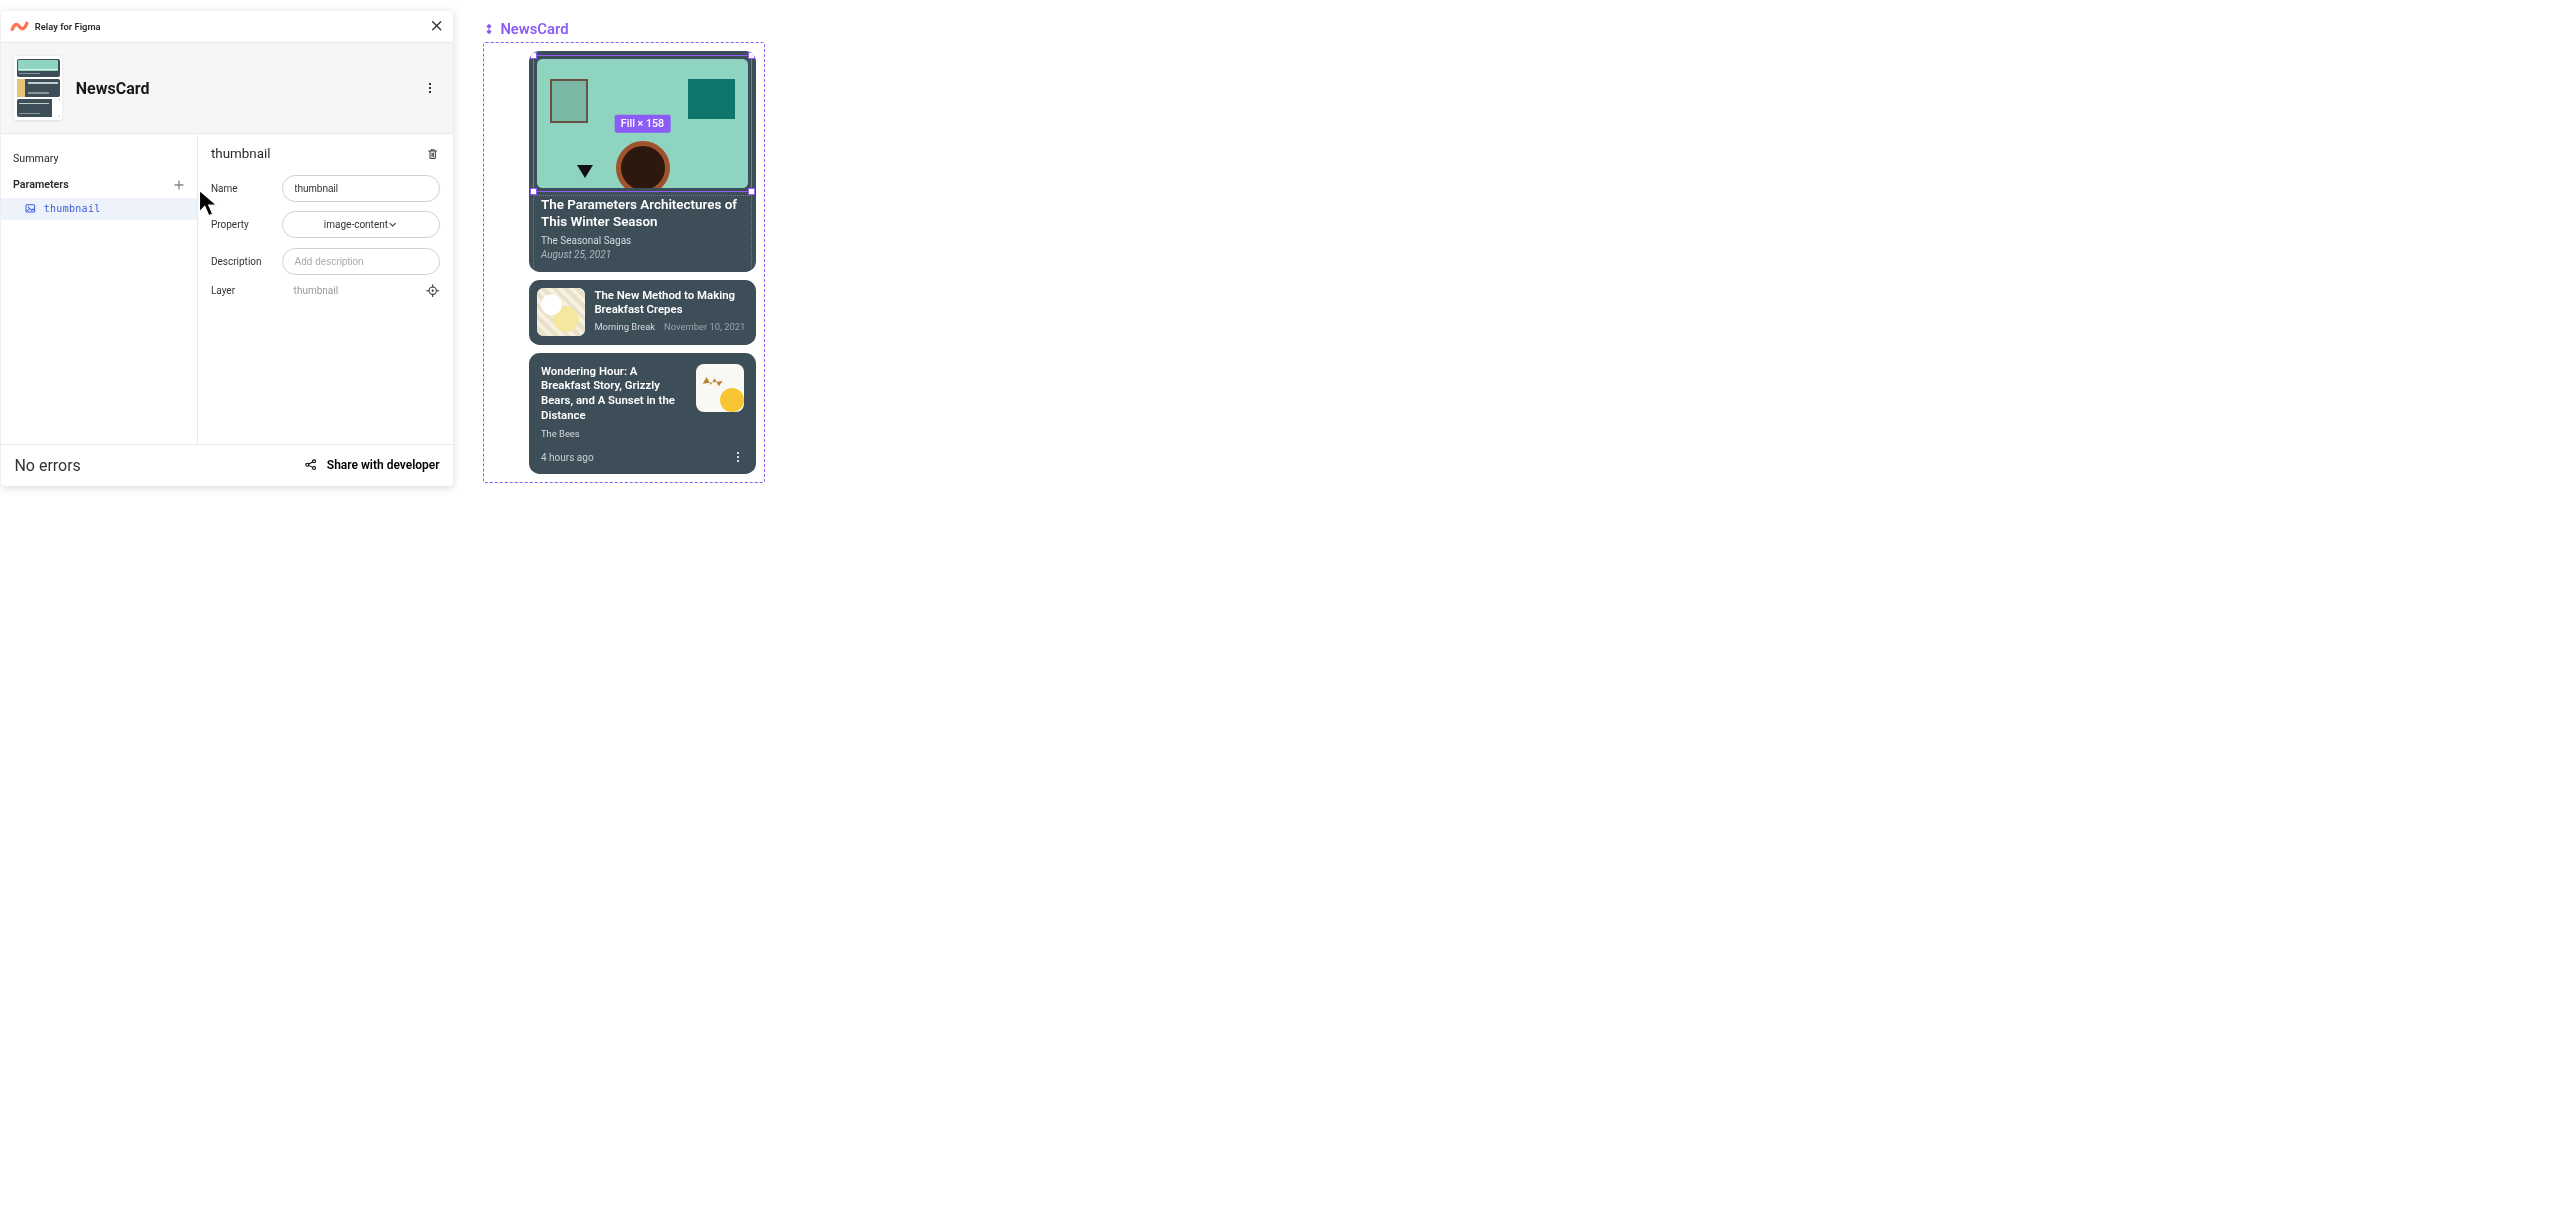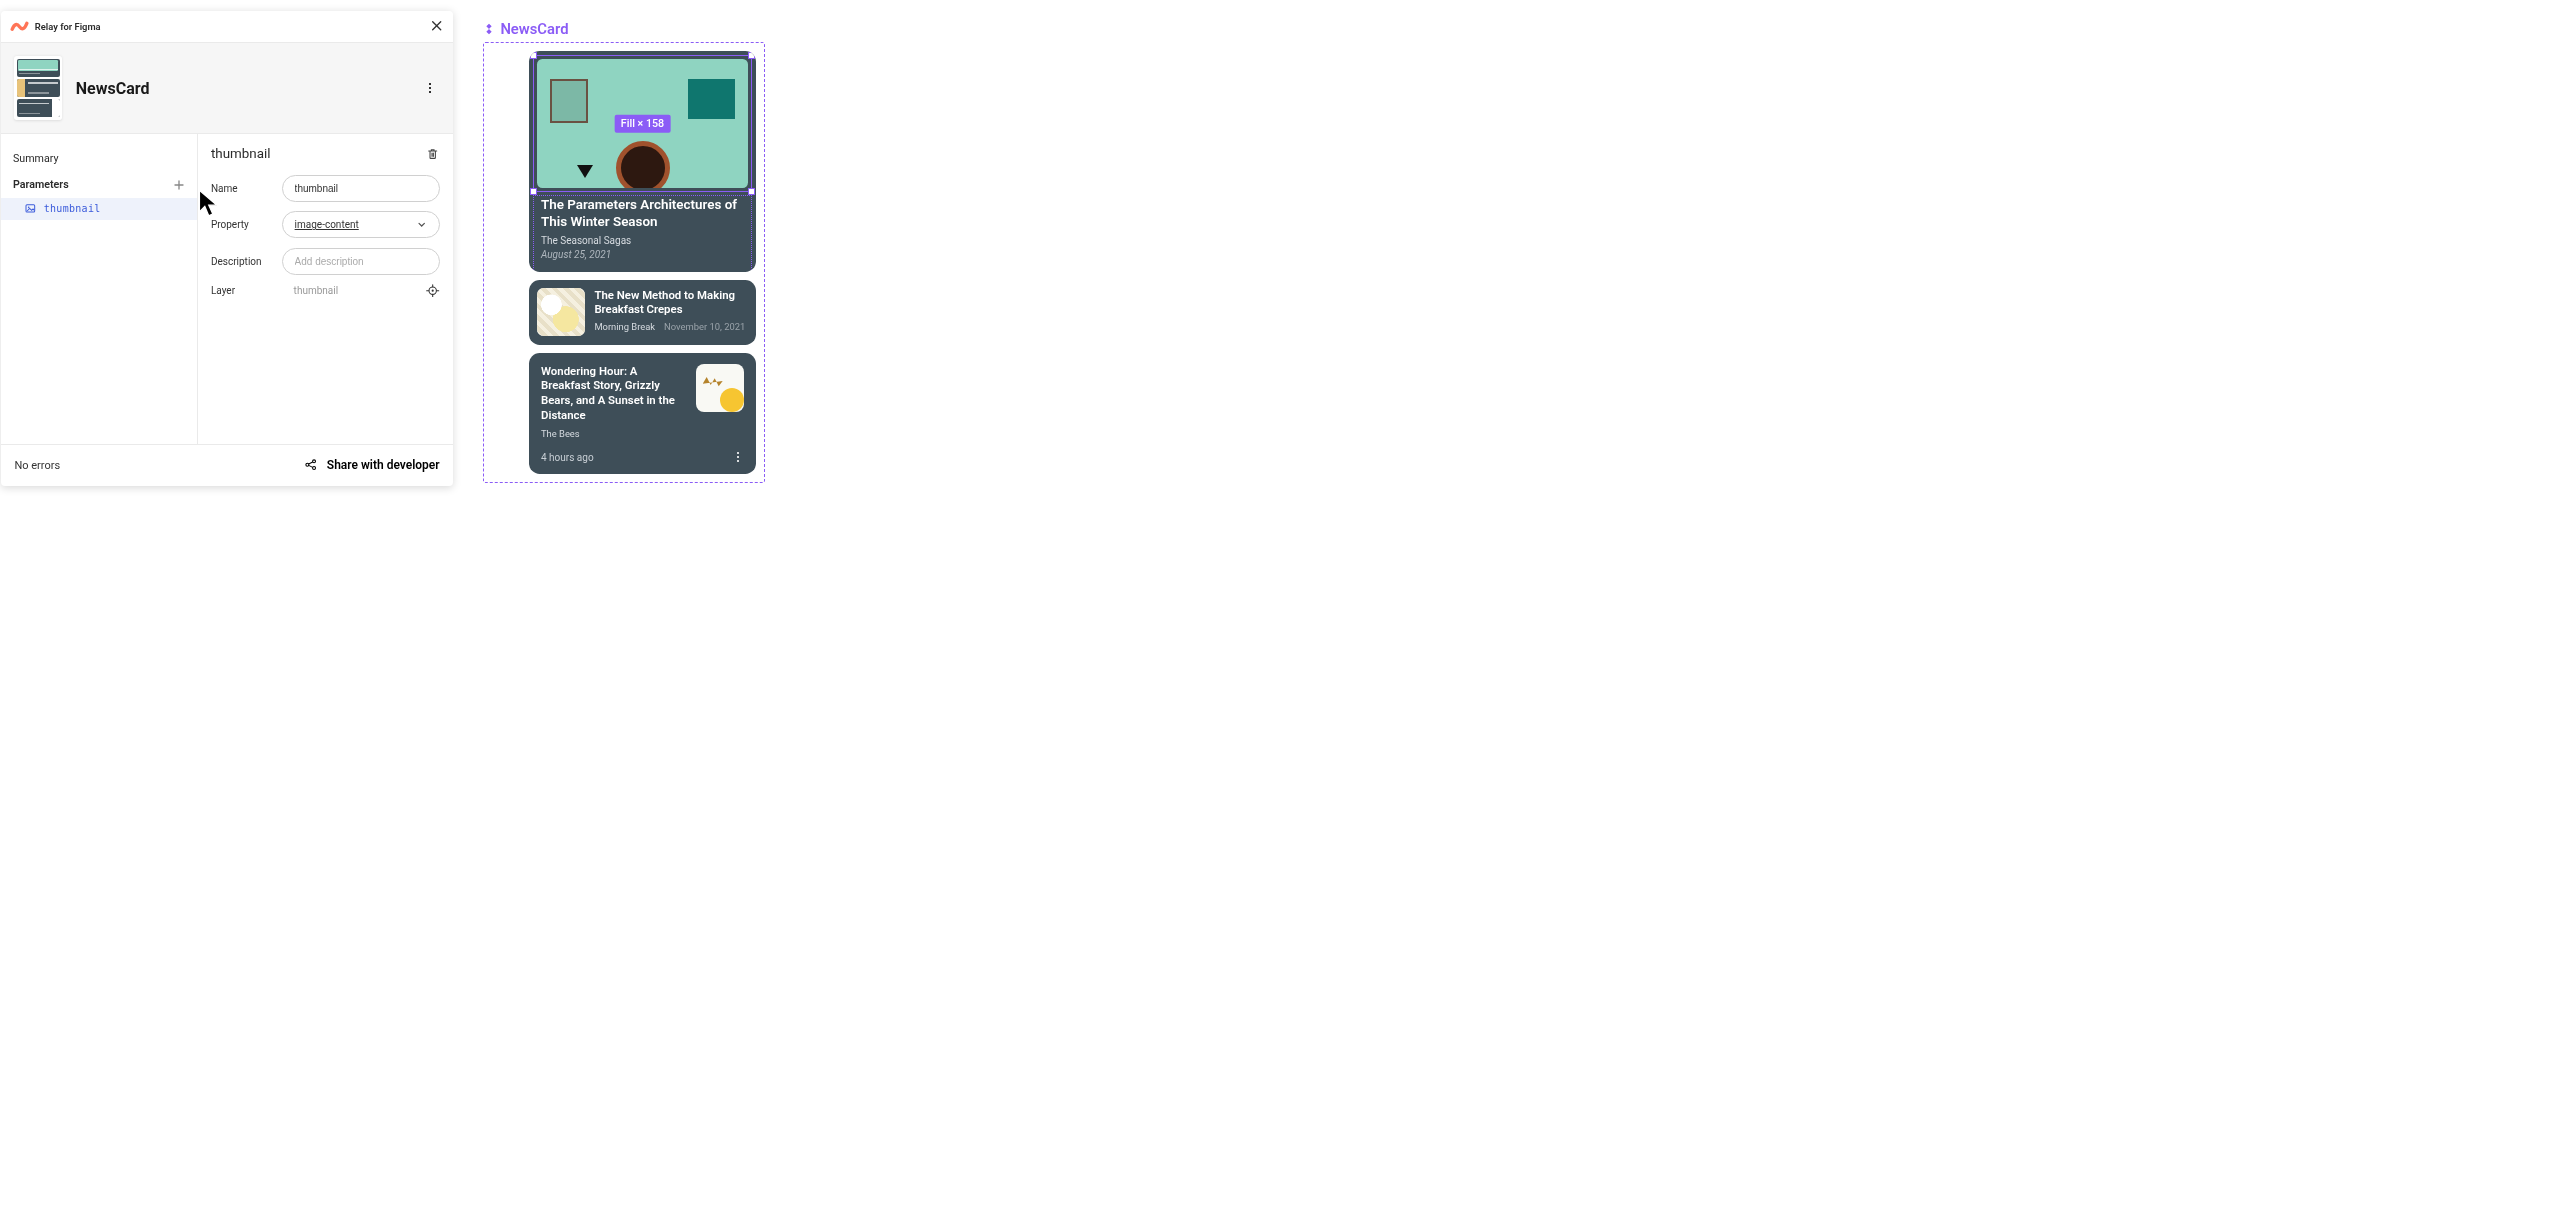--- a/index.html
+++ b/index.html
@@ -168,41 +168,40 @@
   border:0.7px solid #d0d0d0;
   border-radius: 13.4px;
   padding: 0 12px;
   font-size:10px;
   color:#333;
   background:#fff;
   outline:none;
 }
 .text-input::placeholder { color:#aaa; }
 .select-input {
-  display:flex; align-items:center; justify-content:space-between;
+  display:flex; align-items:center; justify-content:center;
   cursor:pointer;
-  text-decoration:underline;
 }
 .layer-value {
   flex:1;
   font-size:10px;
   color:#999;
   padding-left:12px;
 }
 .target-btn { cursor:pointer; color:#333; }
 
 .panel-footer {
   border-top:0.7px solid #eaeaea;
   height:42px;
   display:flex;
   align-items:center;
   justify-content:space-between;
   padding: 0 13.4px;
 }
-.errors { font-size:11px; color:#333; }
+.errors { font-size:16px; color:#333; }
 .share-row { display:flex; align-items:center; gap:9px; font-size:12px; font-weight:600; cursor:pointer; }
 
 
 .cursor {
   position:absolute;
   left: 198px;
   top: 189px;
   z-index: 50;
   pointer-events:none;
 }

